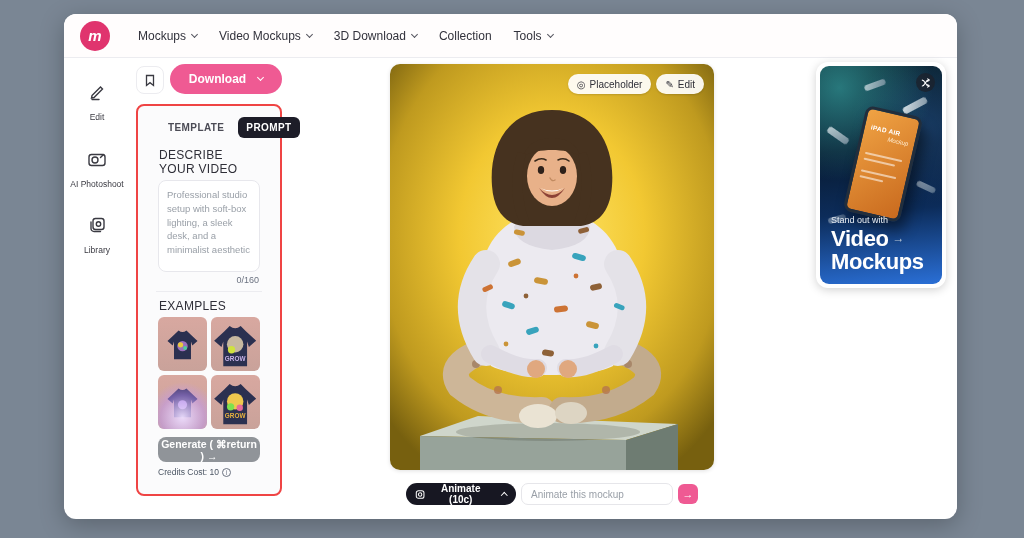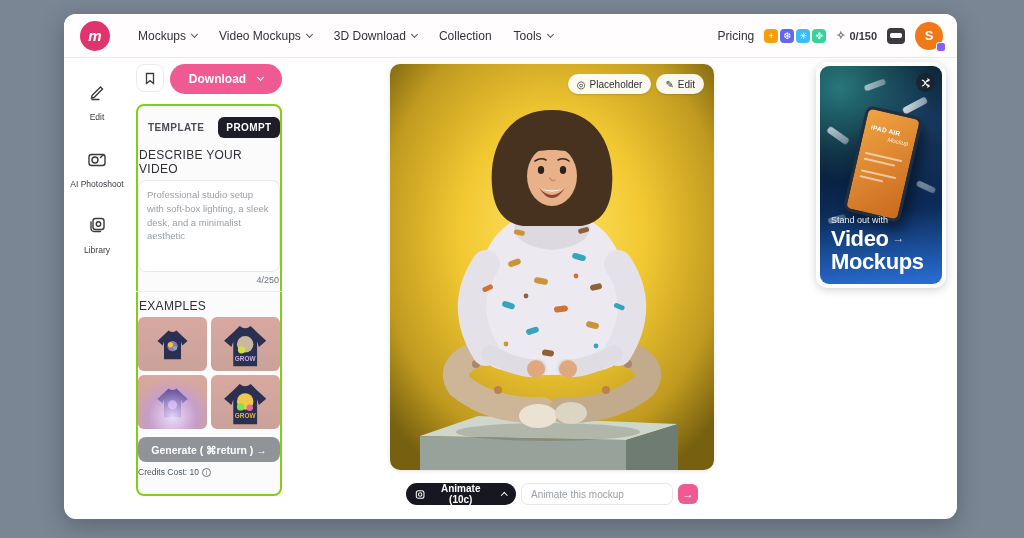--- a/index.html
+++ b/index.html
@@ -34,24 +34,24 @@
   
   .sidebar { width:66px; flex:0 0 66px; display:flex; flex-direction:column; align-items:center; padding-top:18px; gap:20px; }
   .side-item { display:flex; flex-direction:column; align-items:center; gap:4px; cursor:pointer; width:60px; }
   .side-icon { width:38px; height:32px; border-radius:9px; display:flex; align-items:center; justify-content:center; }
   .side-item.active .side-icon { background:#FBE3EE; }
   .side-label { font-size:8.5px; color:#3a3a42; text-align:center; line-height:1.25; }
   .side-item.active .side-label { font-weight:bold; }
 
   
   .left-col { width:158px; flex:0 0 158px; padding:6px 6px 0 6px; }
-  .dl-row { display:flex; gap:6px; align-items:flex-start; margin-bottom:10px; }
+  .dl-row { display:flex; gap:6px; align-items:flex-end; margin-bottom:10px; }
   .bookmark-btn { width:28px; height:28px; border:1px solid #ececf0; border-radius:8px; background:#fff; display:flex; align-items:center; justify-content:center; cursor:pointer; }
   .download-btn { flex:1; height:30px; background:#EF5A93; border:none; border-radius:16px; color:#fff; font-size:12px; font-weight:bold; display:flex; align-items:center; justify-content:center; gap:6px; cursor:pointer; font-family:inherit; }
-  .prompt-panel { border:2px solid #84cc16; border-radius:8px; background:#fbfbfc; padding:9px 0; height:392px; display:flex; flex-direction:column; }
+  .prompt-panel { border:2px solid #ef4444; border-radius:8px; background:#fbfbfc; padding:9px 20px; height:392px; display:flex; flex-direction:column; }
   .tabs { display:flex; align-items:center; gap:6px; margin:2px 0 10px 2px; }
   .tab { font-size:10px; font-weight:bold; letter-spacing:.4px; color:#4b4b55; padding:5px 8px; border-radius:6px; cursor:pointer; }
   .tab.active { background:#1D1D28; color:#fff; }
   .field-label { font-size:12px; font-weight:normal; letter-spacing:.3px; color:#2f2f38; margin:0 0 4px 1px; }
   .prompt-textarea { width:100%; height:92px; resize:none; border:1px solid #e7e7ec; border-radius:8px; background:#fff; font-family:inherit; font-size:9.5px; color:#3a3a42; padding:7px 8px; line-height:1.45; outline:none; }
   .prompt-textarea::placeholder { color:#9aa0a8; }
   .counter { font-size:9px; color:#6b7280; text-align:right; margin:3px 1px 6px 0; }
   .panel-divider { height:1px; background:#ececf0; margin:0 -2px 7px; }
   .examples-grid { display:grid; grid-template-columns:1fr 1fr; gap:4px; margin-bottom:8px; }
   .thumb { height:54px; border-radius:6px; overflow:hidden; background:linear-gradient(180deg,#d8a8a0,#c9a29a); cursor:pointer; position:relative; }
@@ -118,38 +118,20 @@
           <span class="chev"></span>
         </div>
       <div class="nav-item">
           <span>Collection</span>
         </div>
       <div class="nav-item">
           <span>Tools</span>
           <span class="chev"></span>
         </div>
     </div>
-    <div class="topbar-right">
-      <span class="pricing">Pricing</span>
-      <div class="badges">
-        <span class="badge b0">+</span>
-        <span class="badge b1">❆</span>
-        <span class="badge b2">✳</span>
-        <span class="badge b3">✤</span>
-      </div>
-      <div class="credit-chip">
-        <span class="spark">✧</span>
-        <span>0/150</span>
-      </div>
-      <div class="cam-btn"></div>
-      <div class="avatar">
-        <span>S</span>
-        <span class="avatar-badge"></span>
-      </div>
-    </div>
   </div>
 
   <div class="body-row">
 
     <div class="sidebar">
       <div class="side-item">
         <span class="side-icon">
           <svg width="18" height="18" viewBox="0 0 18 18" fill="none" stroke="#3a3a42" stroke-width="1.4" stroke-linecap="round">
               <path d="M4 12.5 L12.5 4 L14.5 6 L6 14.5 L3.5 15 Z"></path>
               <path d="M4 16.5 h7"></path>
@@ -192,21 +174,21 @@
         </button>
       </div>
 
       <div class="prompt-panel">
         <div class="tabs">
           <span class="tab">TEMPLATE</span>
           <span class="tab active">PROMPT</span>
         </div>
         <div class="field-label">DESCRIBE YOUR VIDEO</div>
         <textarea class="prompt-textarea" placeholder="Professional studio setup with soft-box lighting, a sleek desk, and a minimalist aesthetic" style=""></textarea>
-        <div class="counter">4/250</div>
+        <div class="counter">0/160</div>
         <div class="panel-divider"></div>
         <div class="field-label">EXAMPLES</div>
         <div class="examples-grid">
           <div class="thumb">
             <svg viewBox="0 0 60 66">
                 <g transform="translate(6,10) scale(0.8)">
                   <path d="M18 14 L24 8 Q30 13 36 8 L42 14 L53 24 L45 31 L43 25 L43 52 L17 52 L17 25 L15 31 L7 24 Z" fill="#2b3050"></path>
                   <circle cx="30" cy="32" r="8" fill="#b07ad0" opacity=".85"></circle>
                   <circle cx="27" cy="30" r="4" fill="#e8c93e"></circle>
                   <circle cx="34" cy="35" r="3" fill="#4ecf9a"></circle>

